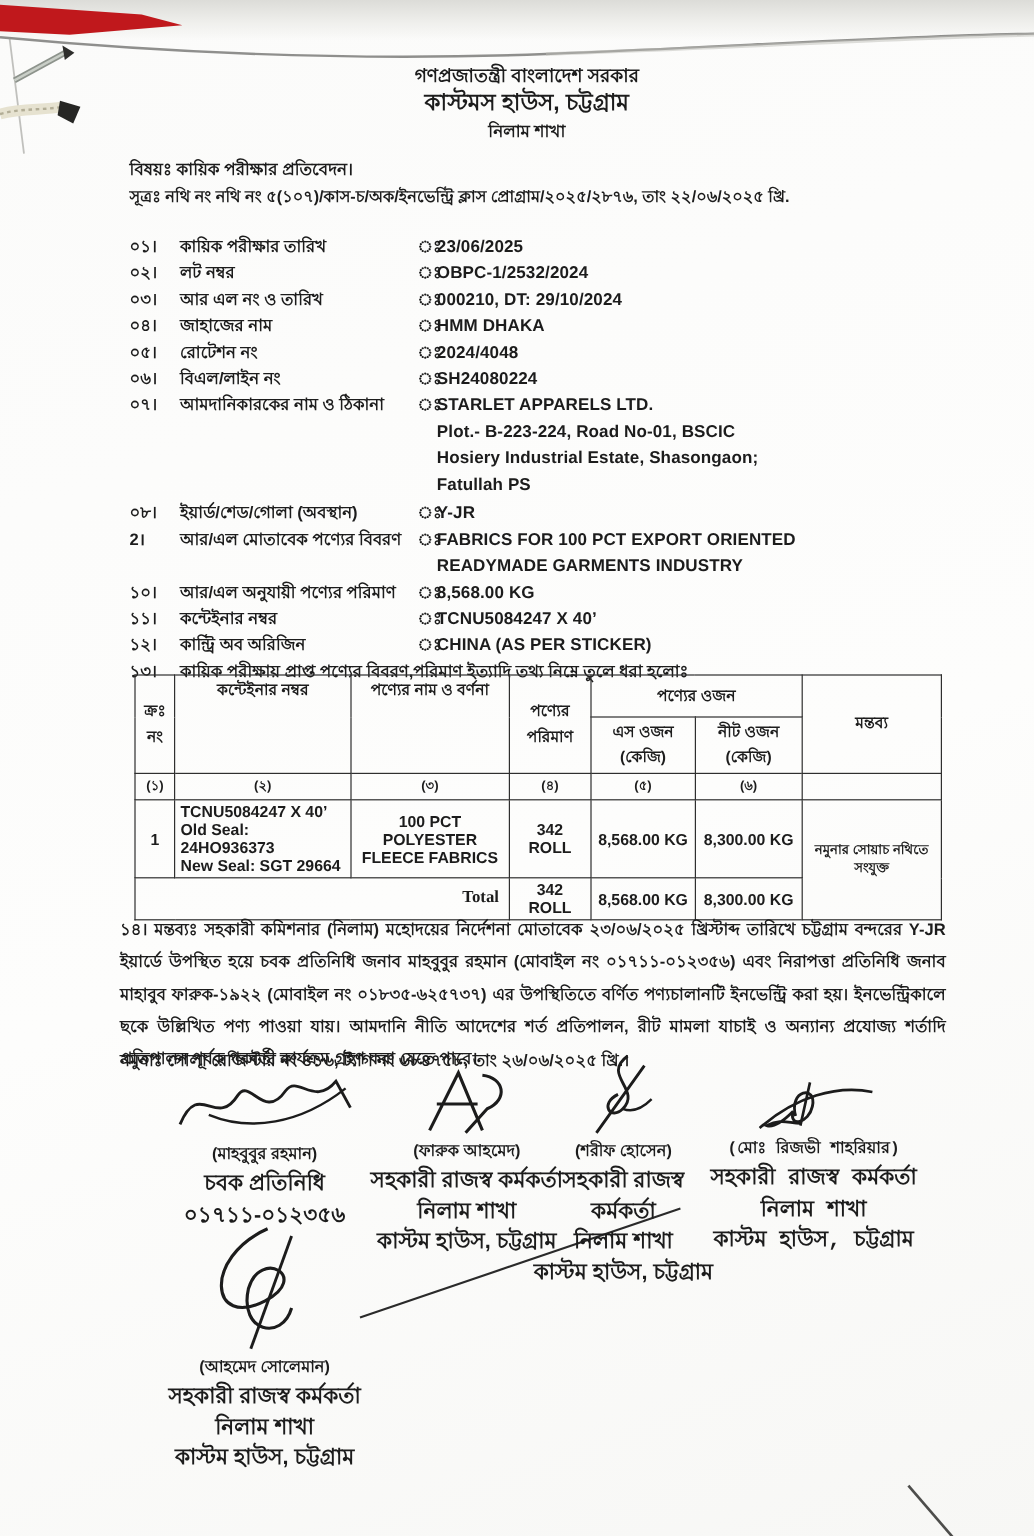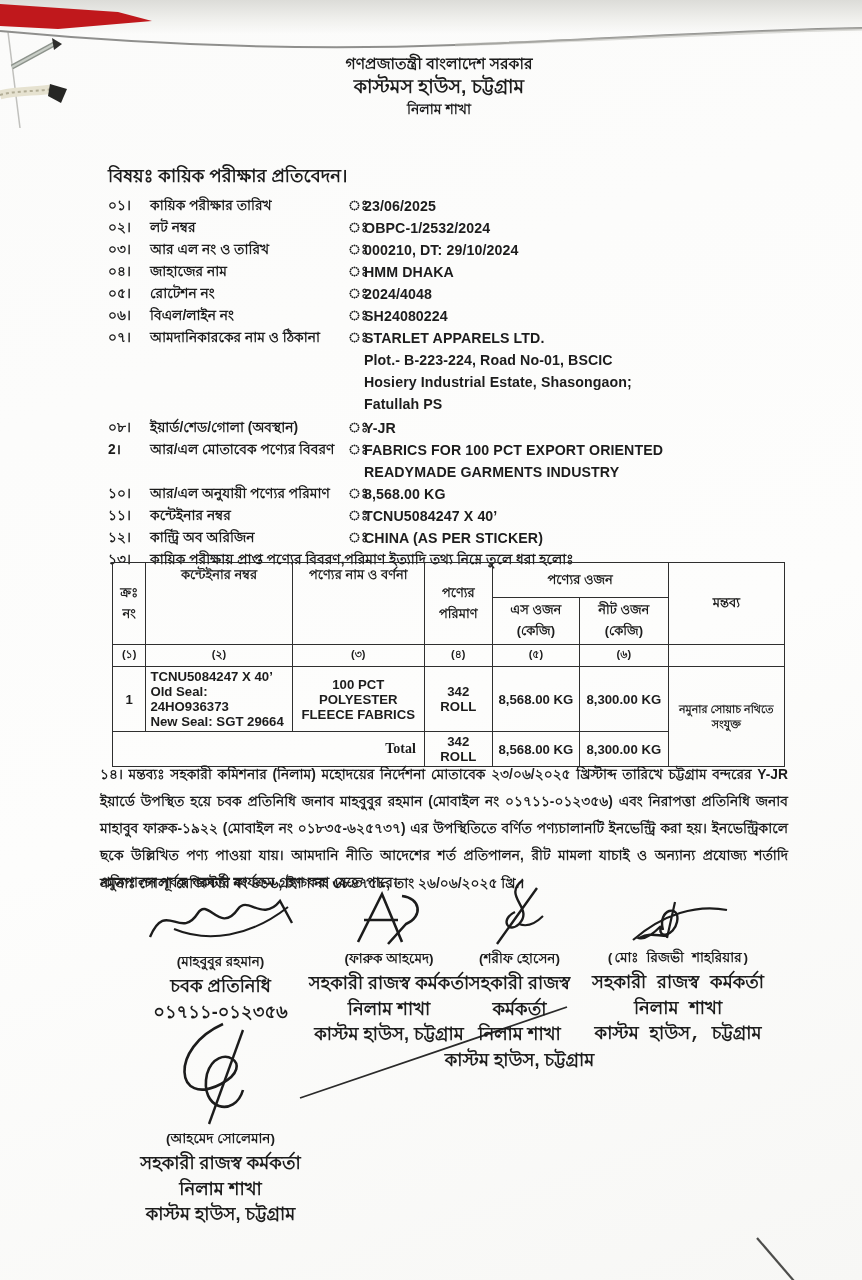--- a/index.html
+++ b/index.html
@@ -10,21 +10,21 @@
     font-family:"Liberation Sans","DejaVu Sans",sans-serif;
     padding-left:16px;
   }
   .shade-top{position:absolute;left:0;top:0;width:100%;height:34px;
     background:linear-gradient(180deg,#dcdcd8 0%,#efefec 55%,rgba(255,255,255,0) 100%);}
   .deco{position:absolute;left:0;top:0;width:862px;height:1280px;pointer-events:none;}
   .header{position:absolute;left:0;top:52px;width:100%;text-align:center;line-height:23px;}
   .header .h1{font-size:15.5px;font-weight:700;}
   .header .h2{font-size:19px;font-weight:700;}
   .header .h3{font-size:14px;font-weight:700;}
-  .subject{position:absolute;left:108px;top:130px;font-size:18px;font-weight:700;margin-top:32px;}
+  .subject{position:absolute;left:108px;top:130px;font-size:14px;font-weight:700;}
   .reference{position:absolute;left:108px;top:153px;width:700px;font-size:13.5px;font-weight:700;}
   .items{position:absolute;left:108px;top:195px;width:690px;}
   .item-row{display:grid;grid-template-columns:42px 198px 16px auto;min-height:22px;
     font-size:13.8px;line-height:22px;}
   .item-row.h90{height:90px;}
   .item-row.h44{height:44px;}
   .item-no,.item-label{font-weight:700;}
   .item-colon{font-weight:800;}
   .item-value{font-weight:700;font-size:14.2px;white-space:pre-line;letter-spacing:.1px;}
   .item-row.full{grid-template-columns:42px auto;}
@@ -79,20 +79,21 @@
     <line x1="757" y1="1238" x2="794" y2="1281" stroke="#4d4d4b" stroke-width="2.2"></line>
   </svg>
 
   <div class="header">
     <div class="h1">গণপ্রজাতন্ত্রী বাংলাদেশ সরকার</div>
     <div class="h2">কাস্টমস হাউস, চট্টগ্রাম</div>
     <div class="h3">নিলাম শাখা</div>
   </div>
 
   <div class="subject">বিষয়ঃ কায়িক পরীক্ষার প্রতিবেদন।</div>
+  <div class="reference">সূত্রঃ নথি নং নথি নং ৫(১০৭)/কাস-চ/অক/ইনভেন্ট্রি ক্লাস প্রোগ্রাম/২০২৫/২৮৭৬, তাং ২২/০৬/২০২৫ খ্রি.</div>
 
   <div class="items">
     <div class="item-row">
       <span class="item-no">০১।</span>
       <span class="item-label">কায়িক পরীক্ষার তারিখ</span>
       <span class="item-colon">ঃ</span>
       <span class="item-value">23/06/2025</span>
     </div>
     <div class="item-row">
       <span class="item-no">০২।</span>

